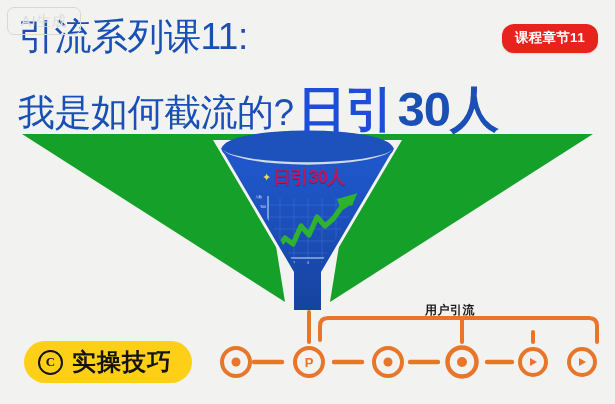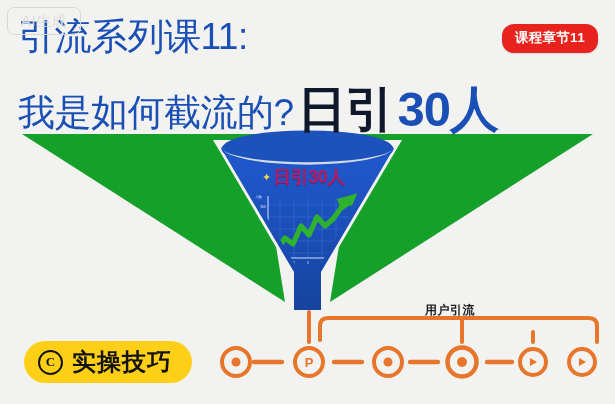--- a/index.html
+++ b/index.html
@@ -45,21 +45,21 @@
     font-family:"Liberation Sans","DejaVu Sans",sans-serif;
   }
   .hl-line2{margin-top:5px;display:flex;align-items:flex-end;}
   .hl-big{
     font-size:49px;
     font-weight:900;
     letter-spacing:-1px;
     margin-left:4px;
     position:relative;top:3px;
   }
-  .hl-green{color:#0f172a;}
+  .hl-green{color:#1d4ed8;}
   .hl-blue{color:#1a4fb5;margin-top:21px;}
 
   
   .chapter-badge{
     position:absolute;right:17px;top:24px;
     background:#e8221d;
     color:#ffffff;
     font-size:13.5px;font-weight:700;
     padding:5px 13px 6px;
     border-radius:12px;

